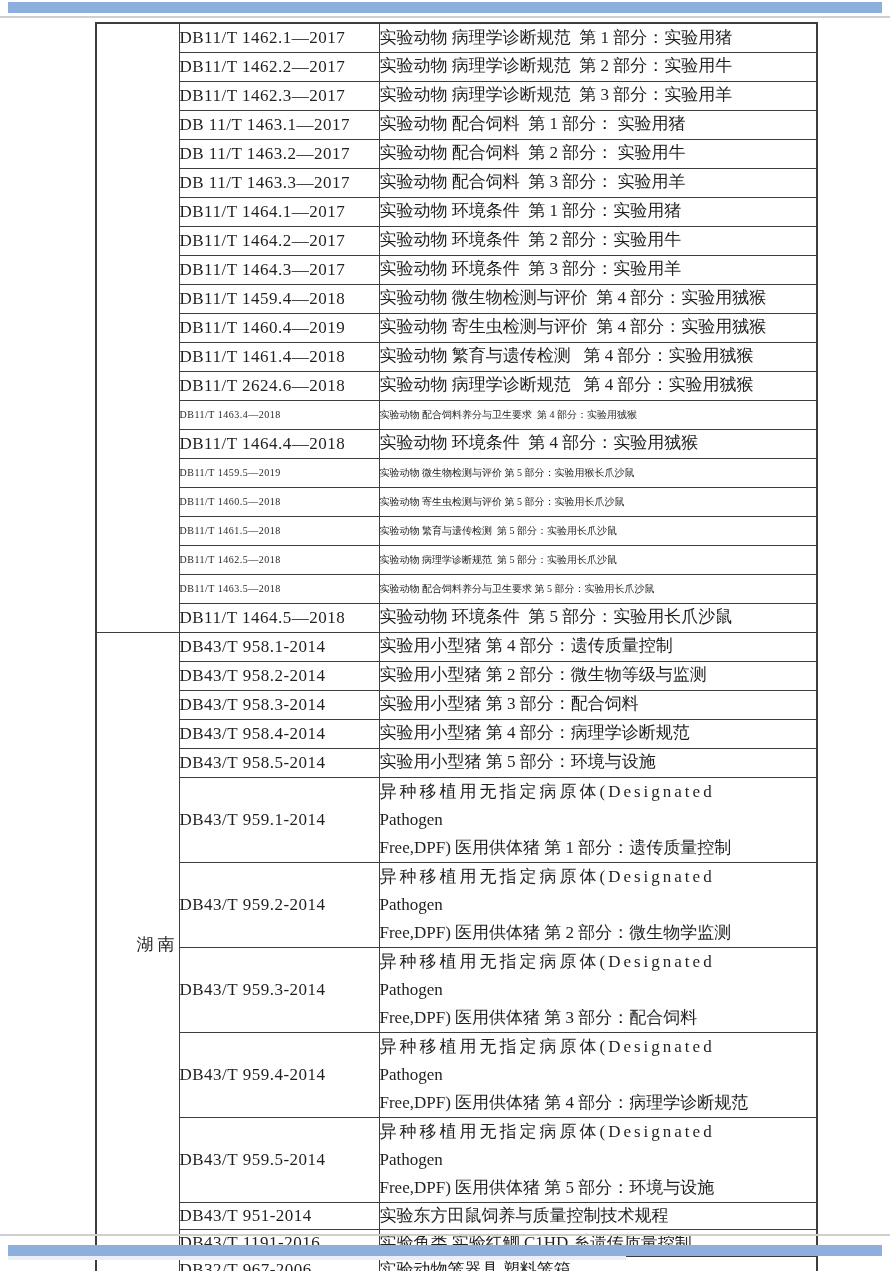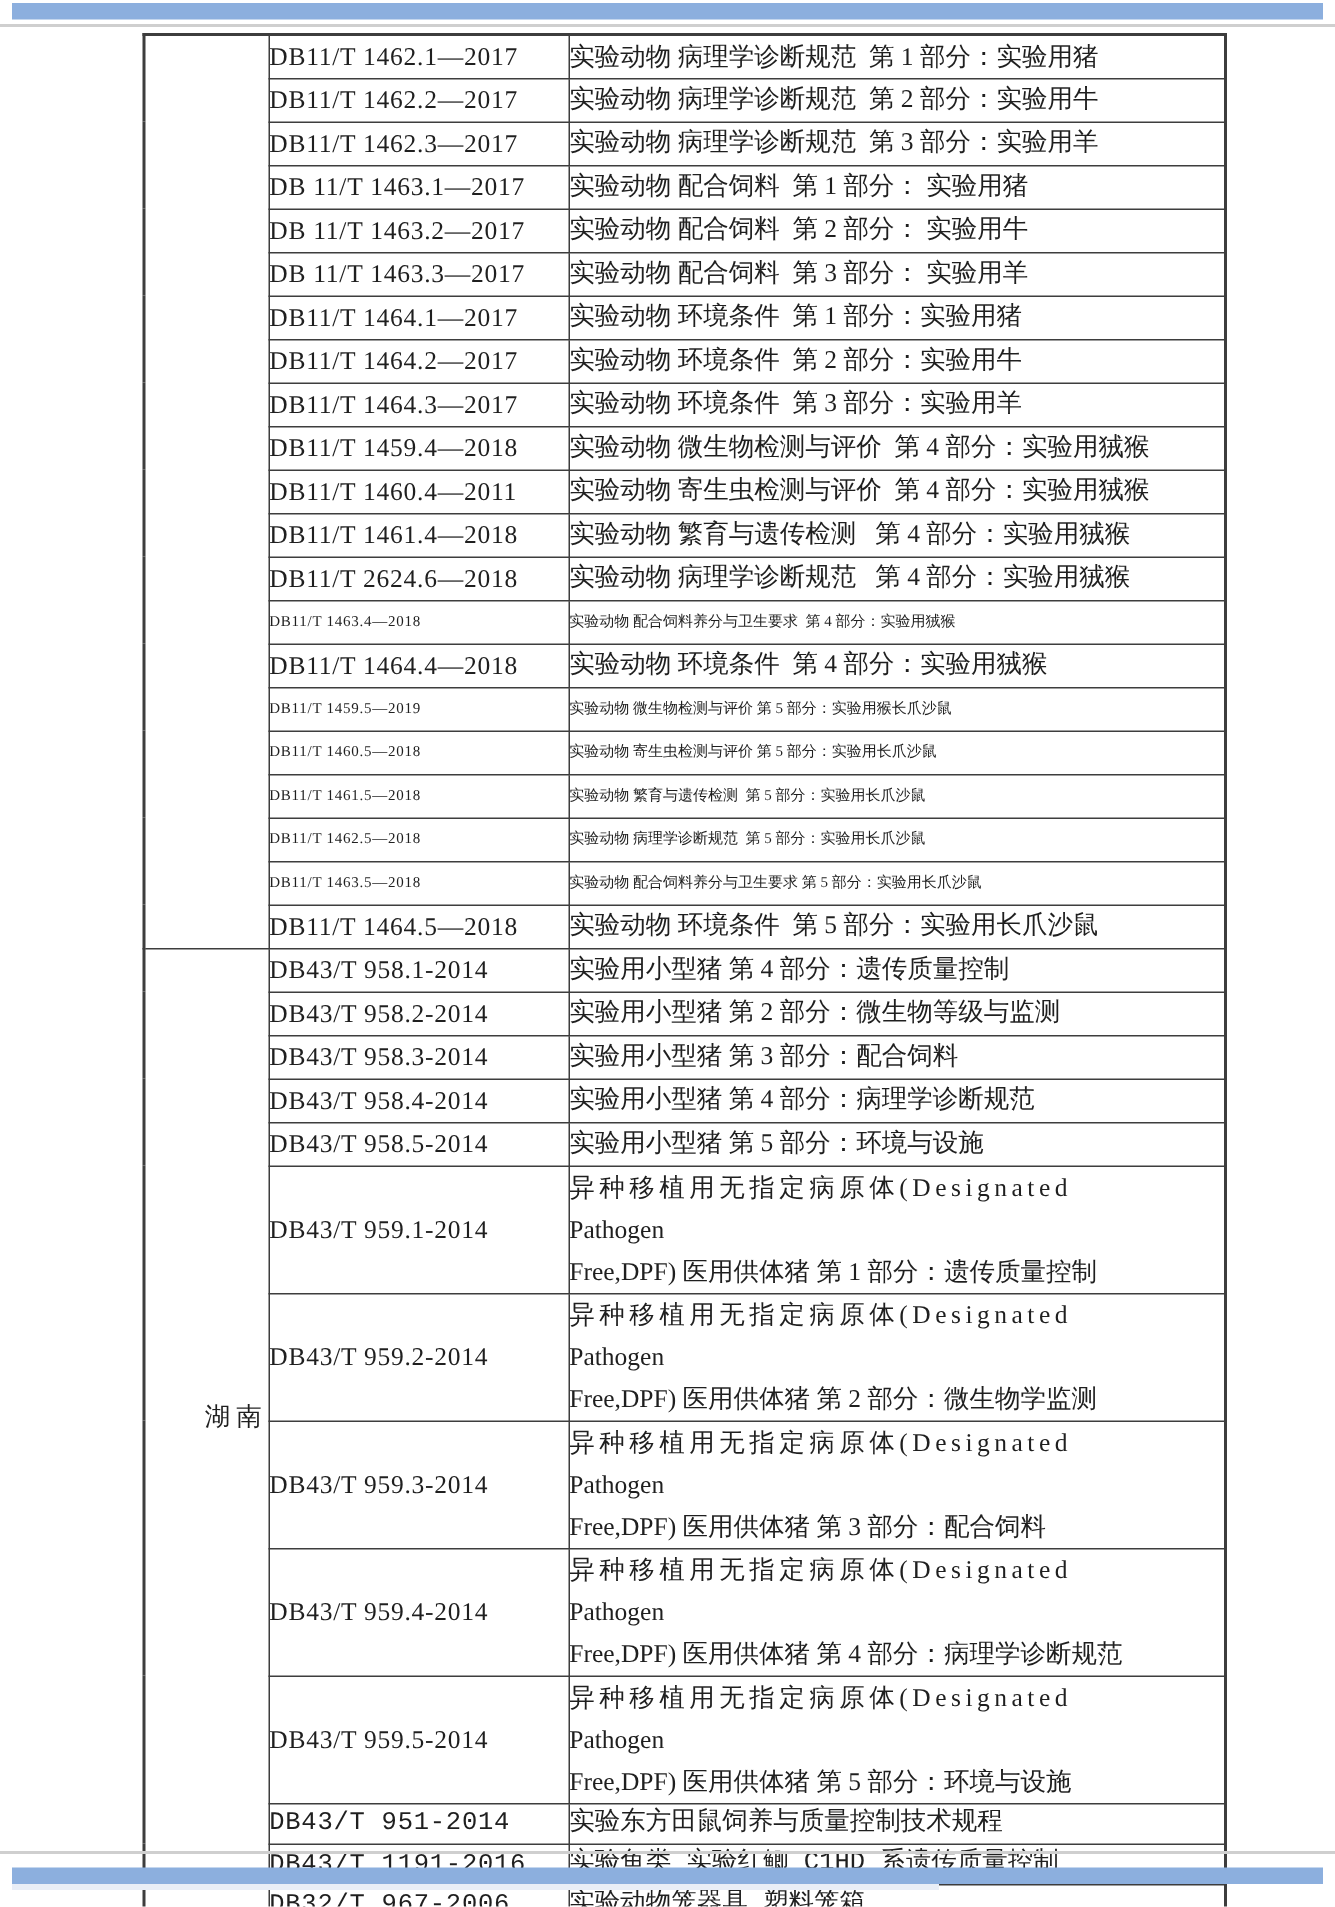--- a/index.html
+++ b/index.html
@@ -67,21 +67,21 @@
   }
   td.title {
     padding-left: 13px;
     padding-right: 4px;
     font-size: 17px;
     white-space: pre-wrap;
     line-height: 1.55;
   }
   tr.h-normal  { height: 29px; }
   tr.h-double  { height: 59px; }
-  tr.h-compact { height: 22px; font-family: Liberation Mono, monospace; }
+  tr.h-compact { height: 22px; }
   td.fs-small  { font-size: 10px; }
   td.title.wrap {
     line-height: 28px;
     padding-right: 18px;
   }
   td.title.wrap::first-line {
     letter-spacing: 3px;
   }
 </style>
 </head>
@@ -132,21 +132,21 @@
       </tr>
       <tr class="h-normal">
         <td class="code">DB11/T 1464.3—2017</td>
         <td class="title">实验动物 环境条件  第 3 部分：实验用羊</td>
       </tr>
       <tr class="h-normal">
         <td class="code">DB11/T 1459.4—2018</td>
         <td class="title">实验动物 微生物检测与评价  第 4 部分：实验用狨猴</td>
       </tr>
       <tr class="h-normal">
-        <td class="code">DB11/T 1460.4—2011</td>
+        <td class="code">DB11/T 1460.4—2019</td>
         <td class="title">实验动物 寄生虫检测与评价  第 4 部分：实验用狨猴</td>
       </tr>
       <tr class="h-normal">
         <td class="code">DB11/T 1461.4—2018</td>
         <td class="title">实验动物 繁育与遗传检测   第 4 部分：实验用狨猴</td>
       </tr>
       <tr class="h-normal">
         <td class="code">DB11/T 2624.6—2018</td>
         <td class="title">实验动物 病理学诊断规范   第 4 部分：实验用狨猴</td>
       </tr>

